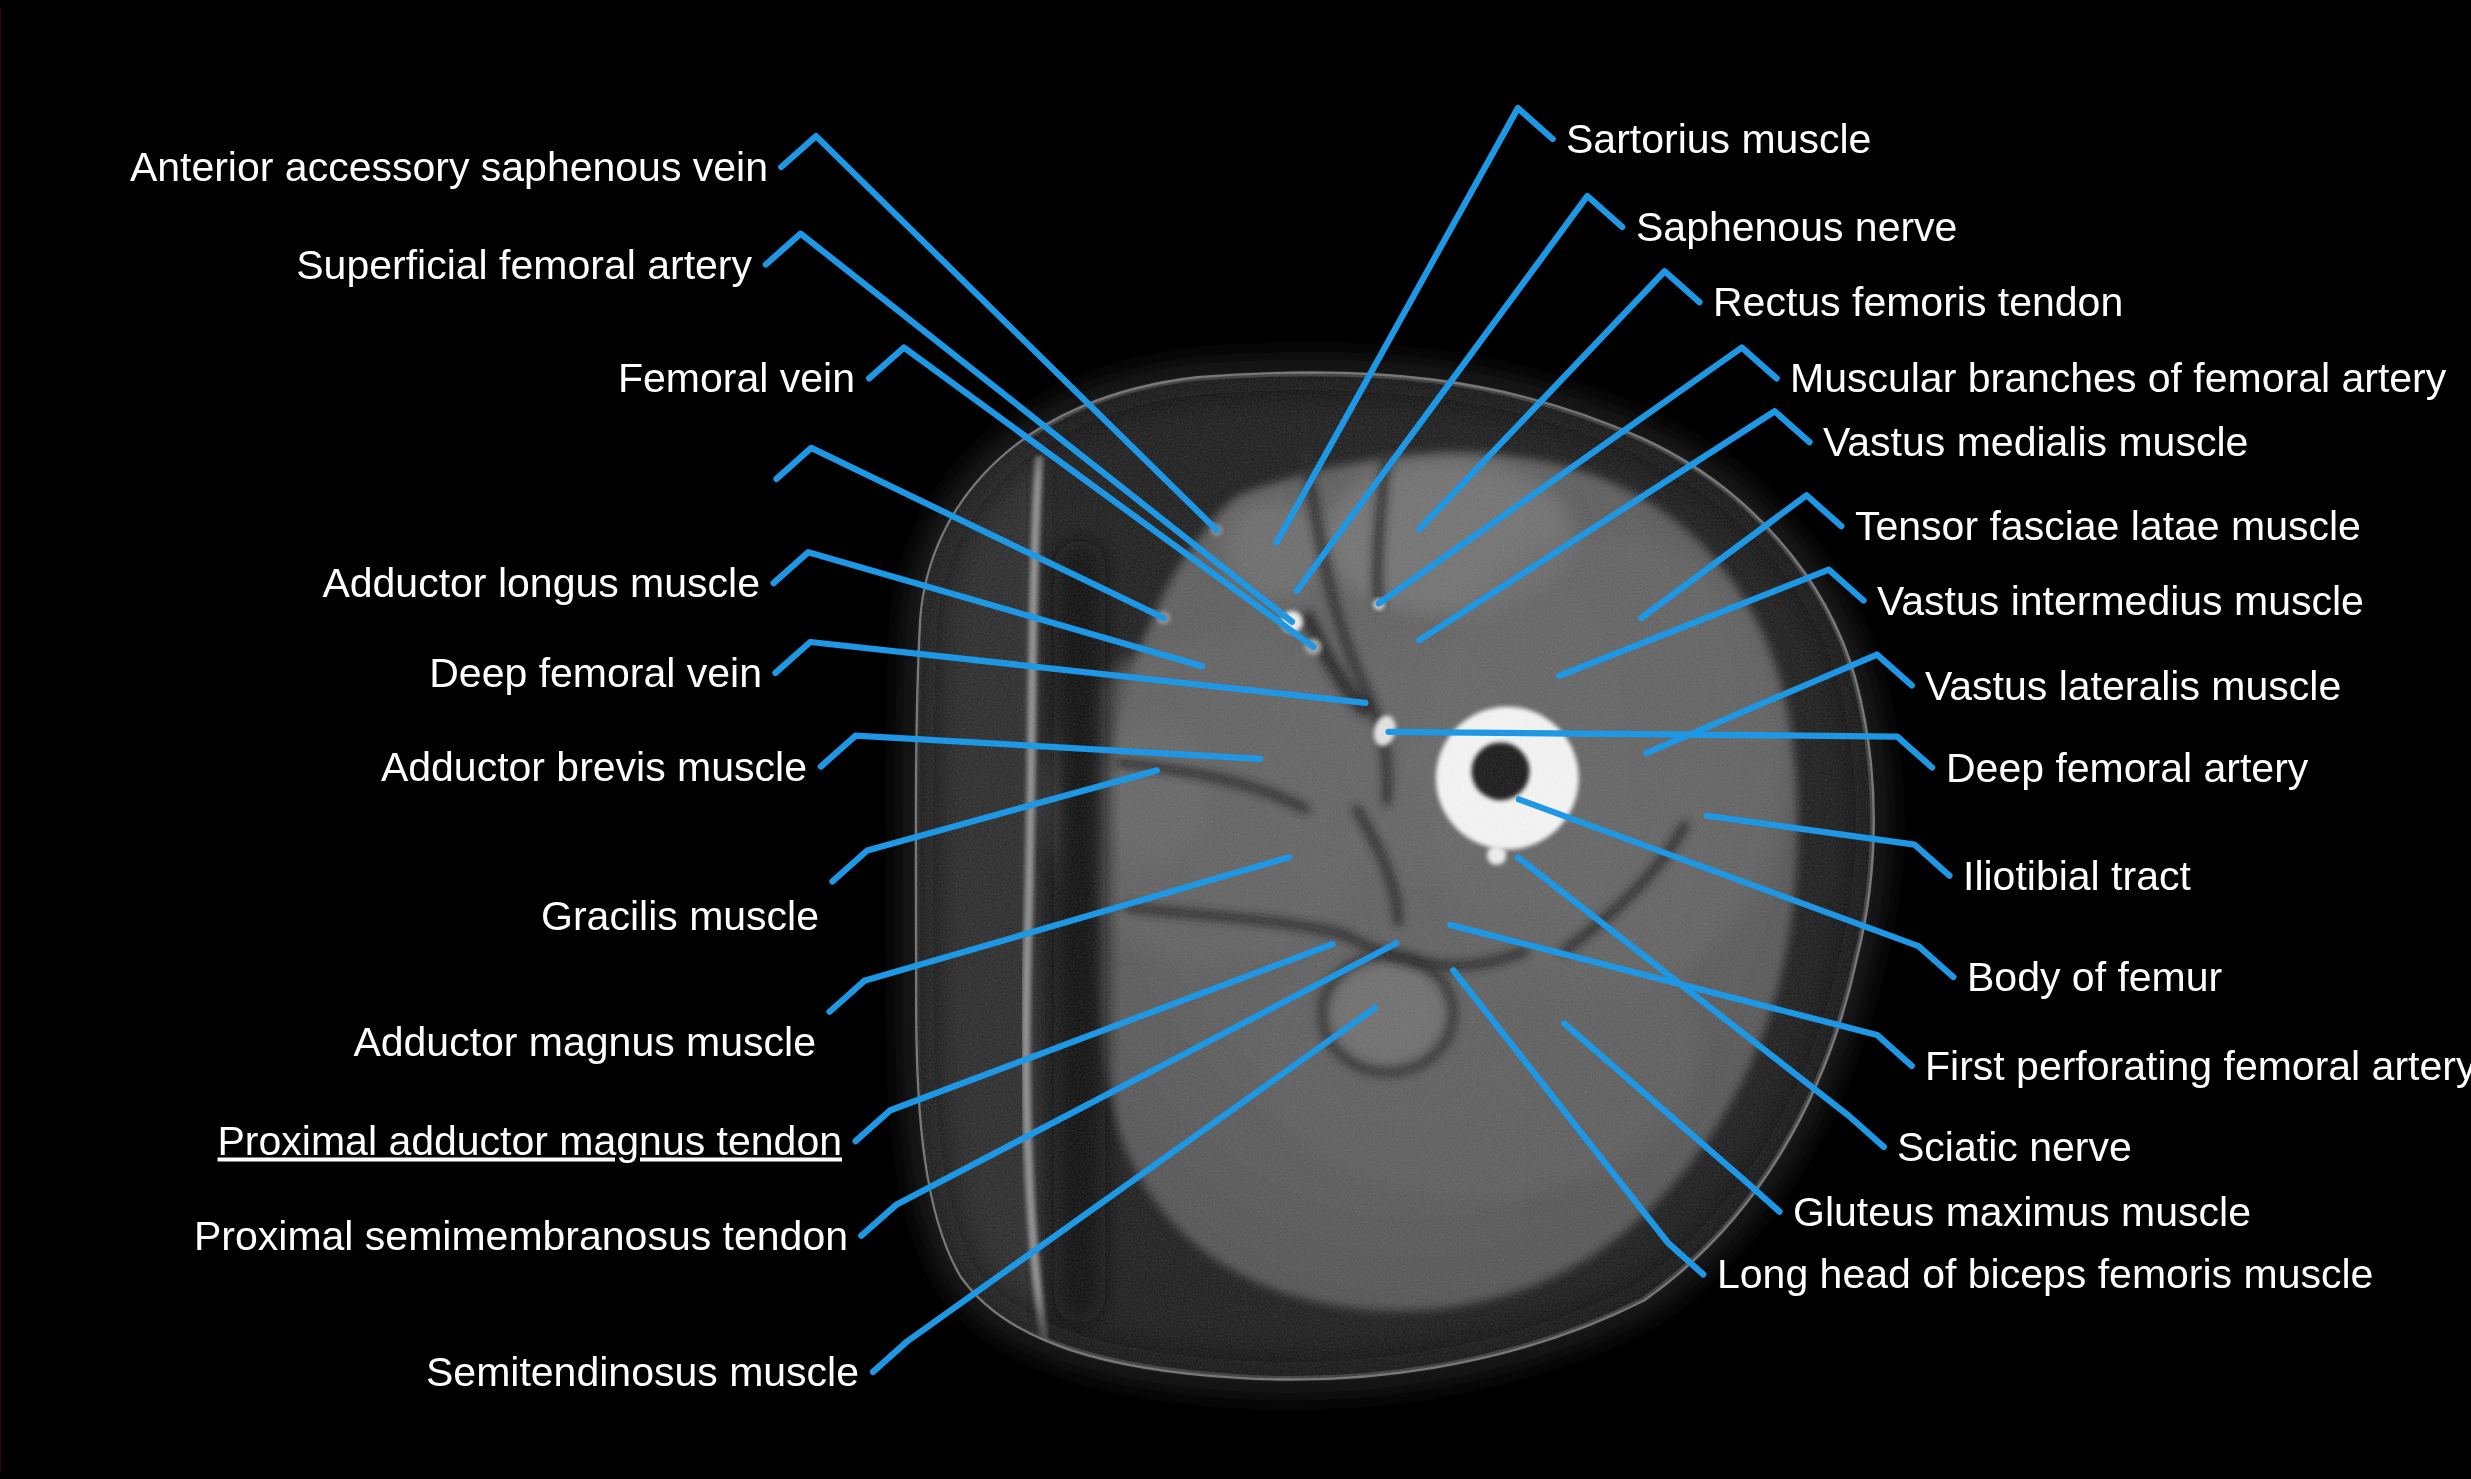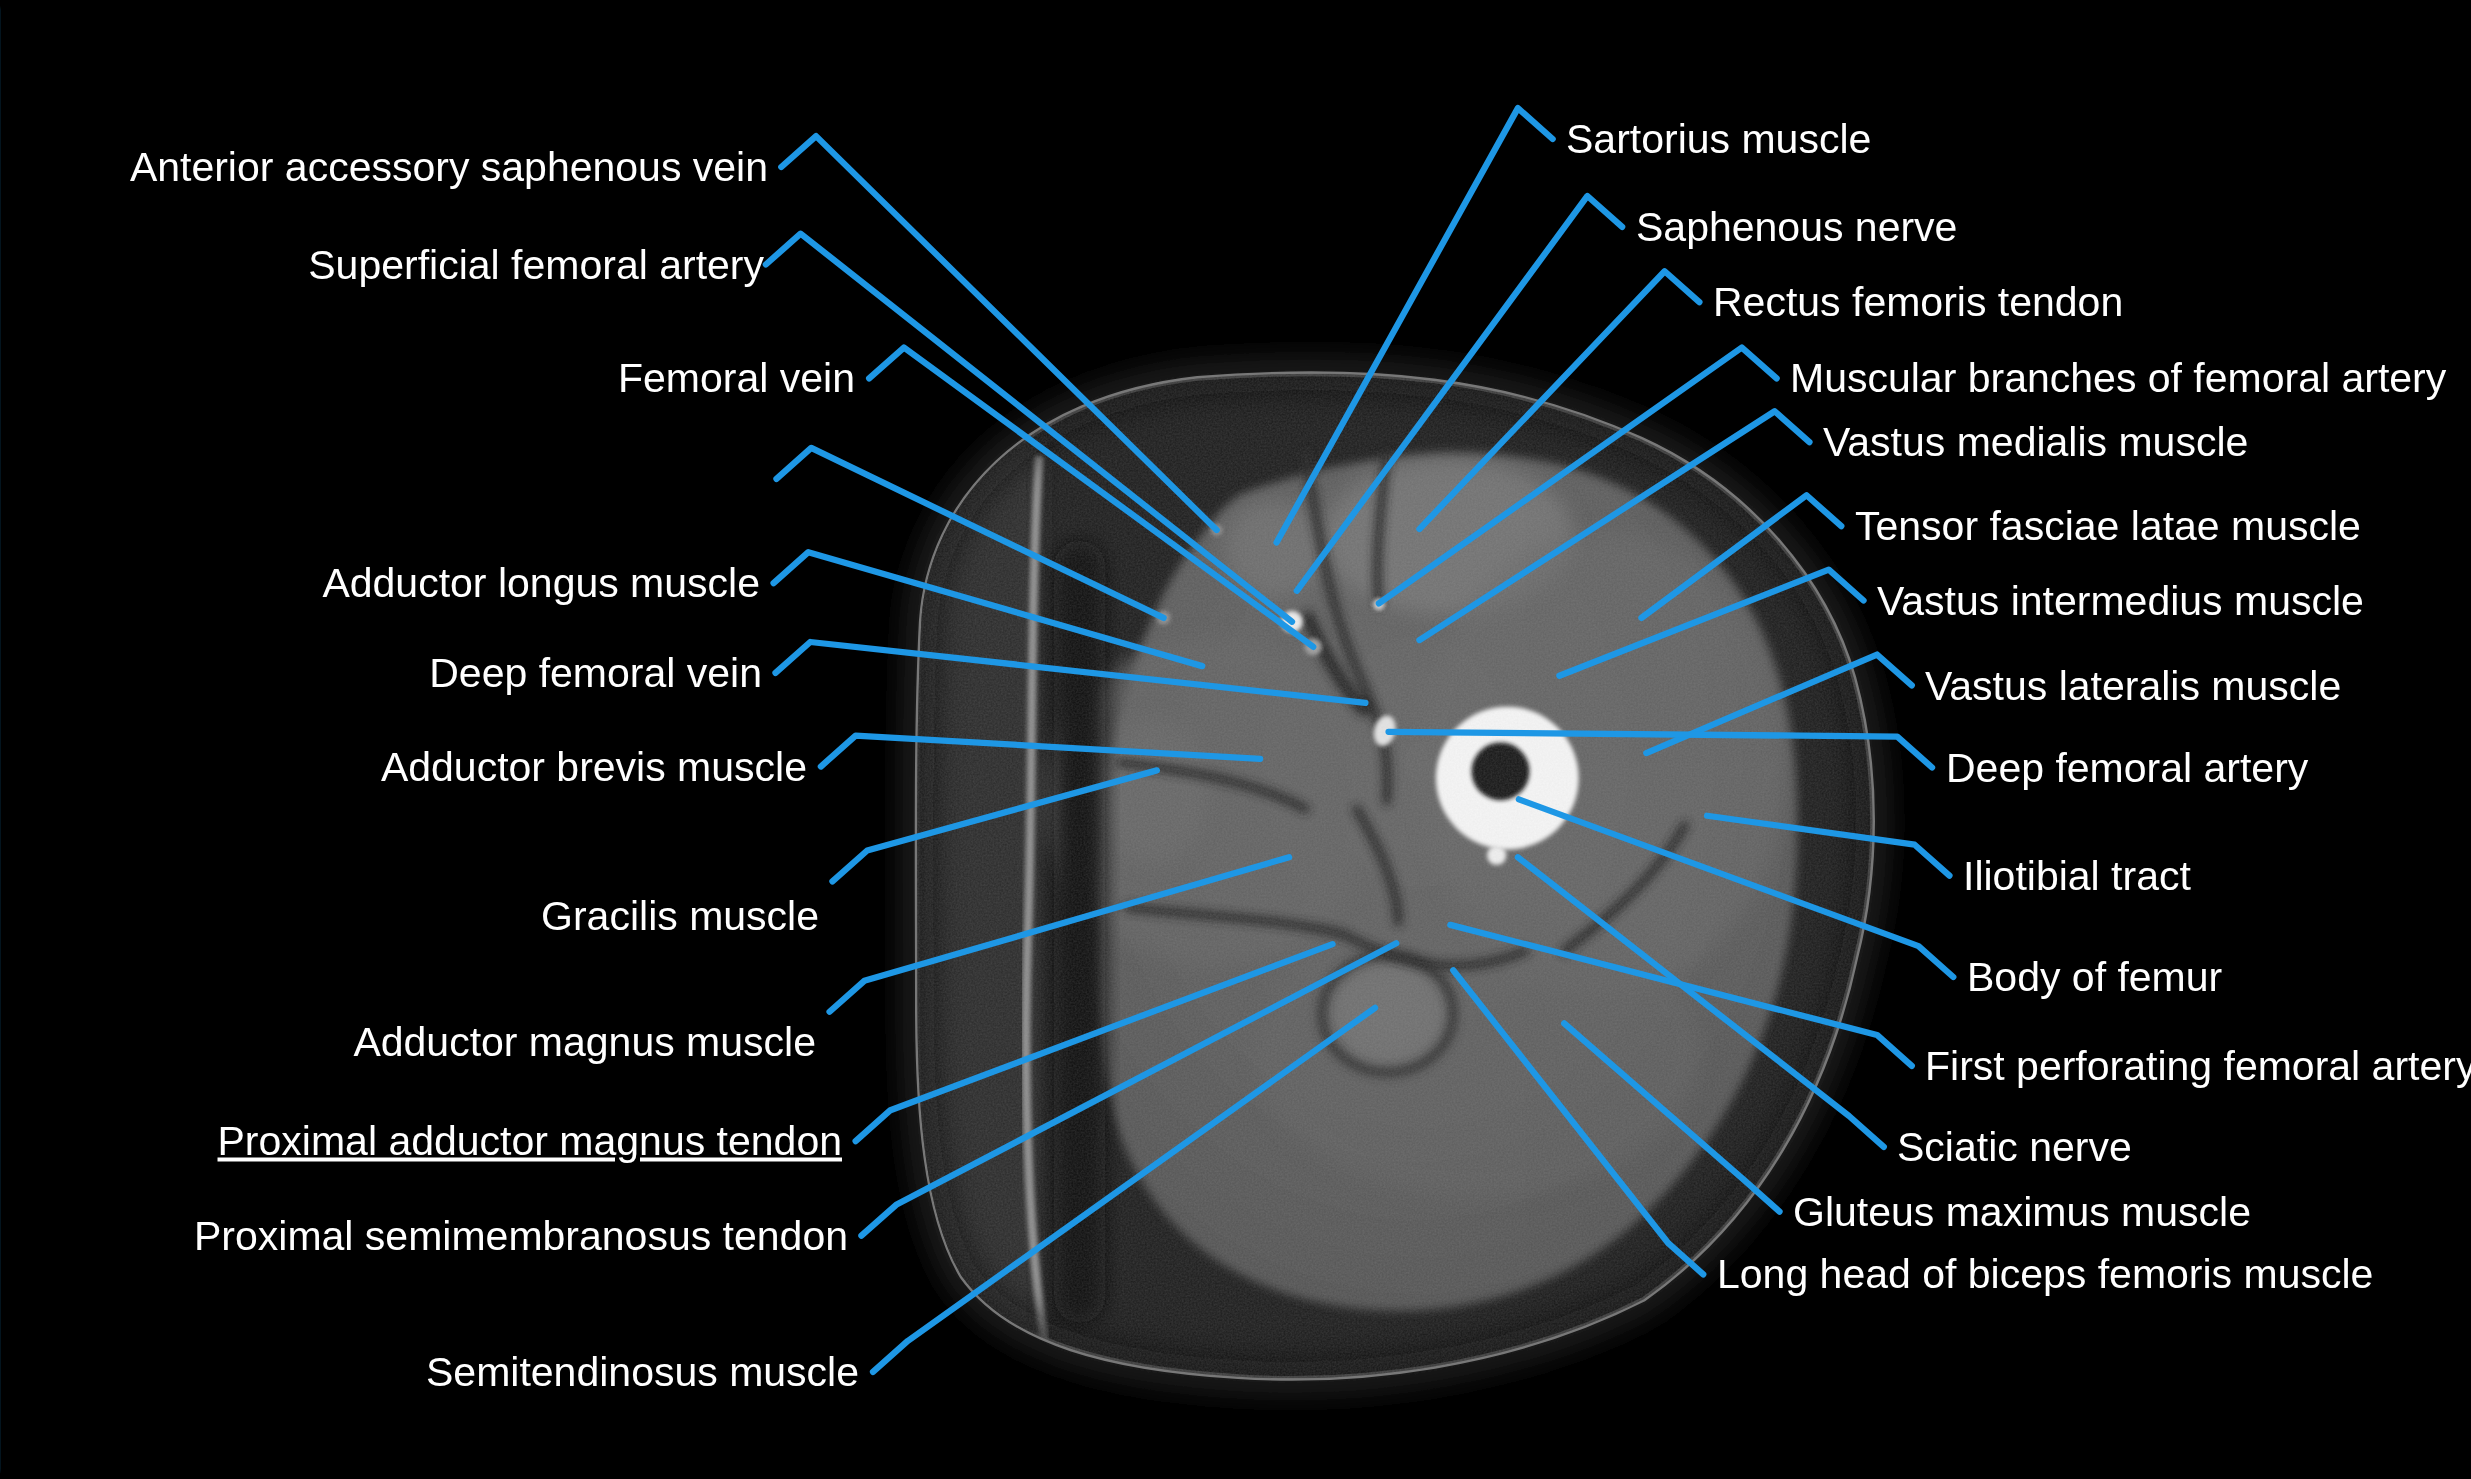--- a/index.html
+++ b/index.html
@@ -6,21 +6,21 @@
   html, body {
     margin: 0; padding: 0;
     background: #000;
     width: 2472px; height: 1479px;
     overflow: hidden;
     font-family: "Liberation Sans", sans-serif;
   }
   #stage {
     position: relative;
     width: 2424px; height: 1479px;
-    background: #0c4a6e;
+    background: #b91c1c;
     border-radius: 10px;
   }
   #scene {
     position: absolute; left: 0; top: 0;
     width: 2472px; height: 1479px;
     display: block;
   }
   .label {
     position: absolute;
     color: #ffffff;
@@ -169,21 +169,21 @@
         <polyline points="2019,907 1983,875 1768,845"></polyline>
         <polyline points="2023,1012 1987,980 1573,828"></polyline>
         <polyline points="1980,1104 1944,1072 1502,958"></polyline>
         <polyline points="1951,1188 1915,1156 1572,888"></polyline>
         <polyline points="1843,1255 1807,1223 1620,1060"></polyline>
         <polyline points="1764,1320 1728,1288 1505,1005"></polyline>
       </g>
   </svg>
 
 <div class="label left" style="left: 768px; top: 167px; color: rgb(255, 255, 255);">Anterior accessory saphenous vein</div>
-    <div class="label left" style="left: 752px; top: 265px; color: rgb(255, 255, 255); margin-left: 12px;">Superficial femoral artery</div>
+    <div class="label left" style="left: 752px; top: 265px; color: rgb(255, 255, 255);">Superficial femoral artery</div>
     <div class="label left" style="left: 855px; top: 378px; color: rgb(255, 255, 255);">Femoral vein</div>
     <div class="label left" style="left: 760px; top: 583px; color: rgb(255, 255, 255);">Adductor longus muscle</div>
     <div class="label left" style="left: 762px; top: 673px; color: rgb(255, 255, 255);">Deep femoral vein</div>
     <div class="label left" style="left: 807px; top: 767px; color: rgb(255, 255, 255);">Adductor brevis muscle</div>
     <div class="label left" style="left: 819px; top: 916px; color: rgb(255, 255, 255);">Gracilis muscle</div>
     <div class="label left" style="left: 816px; top: 1012px; color: rgb(255, 255, 255); margin-top: 30px;">Adductor magnus muscle</div>
     <div class="label left" style="left: 842px; top: 1141px; color: rgb(255, 255, 255); text-decoration: underline;">Proximal adductor magnus tendon</div>
     <div class="label left" style="left: 848px; top: 1236px; color: rgb(255, 255, 255);">Proximal semimembranosus tendon</div>
     <div class="label left" style="left: 859px; top: 1372px; color: rgb(255, 255, 255);">Semitendinosus muscle</div>
     <div class="label right" style="left: 1566px; top: 139px; color: rgb(255, 255, 255);">Sartorius muscle</div>

